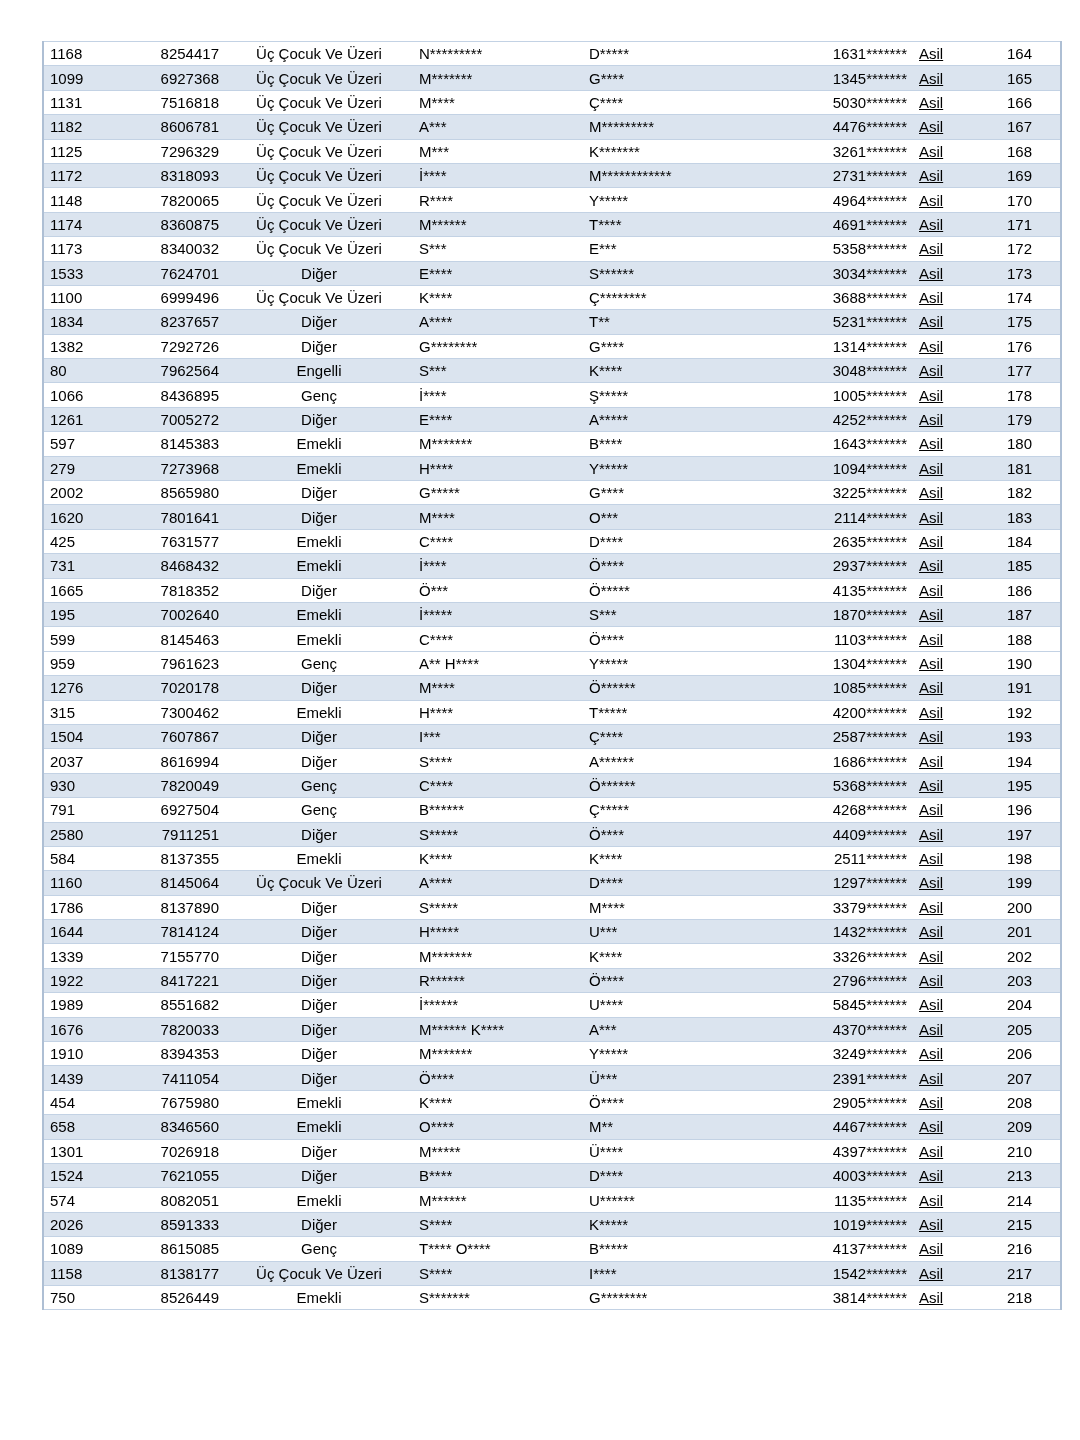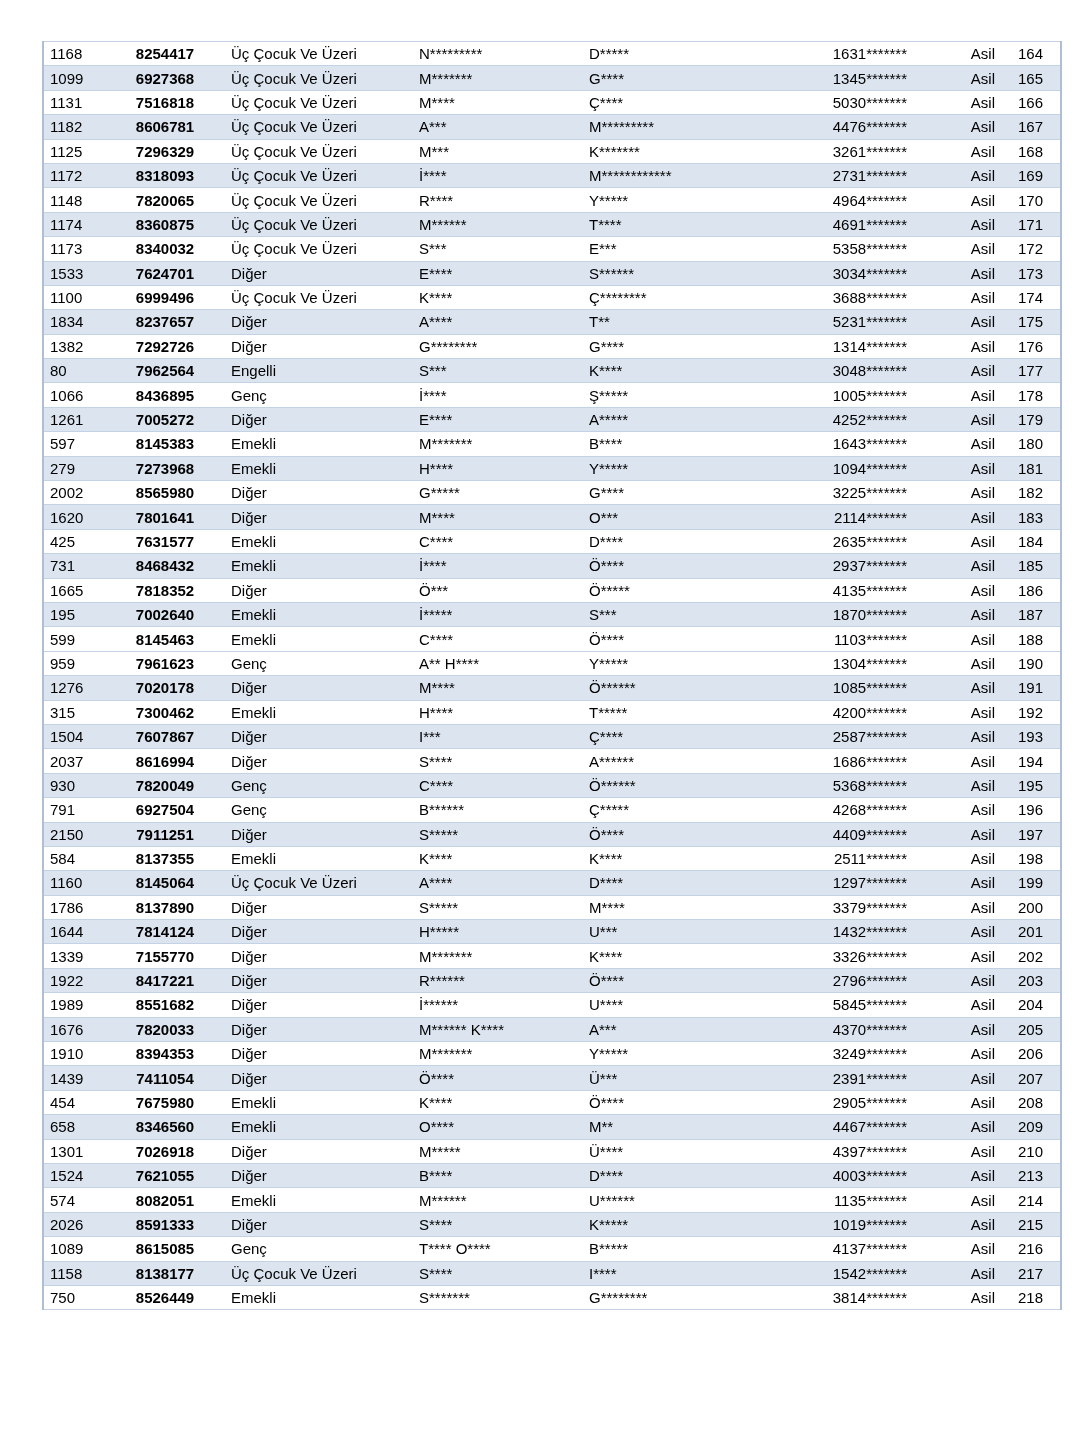--- a/index.html
+++ b/index.html
@@ -54,27 +54,27 @@
   col.c-kod    { width: 62px; }
   col.c-sicil  { width: 120px; }
   col.c-tur    { width: 188px; }
   col.c-ad     { width: 170px; }
   col.c-soyad  { width: 180px; }
   col.c-tc     { width: 150px; }
   col.c-durum  { width: 88px; }
   col.c-sira   { width: 60px; }
 
   td.kod    { text-align: left; padding-left: 8px; }
-  td.sicil  { text-align: center; padding-left: 8px; font-weight: bold; }
-  td.tur    { text-align: left; padding-left: 6px; }
+  td.sicil  { text-align: right; padding-left: 8px; }
+  td.tur    { text-align: center; padding-left: 6px; }
   td.ad     { text-align: left; padding-left: 4px; }
   td.soyad  { text-align: left; padding-left: 4px; }
   td.tc     { text-align: right; padding-left: 4px; }
-  td.durum  { text-align: right; padding-left: 4px; }
-  td.sira   { text-align: center; padding-right: 10px; }
+  td.durum  { text-align: left; padding-left: 4px; text-decoration: underline; }
+  td.sira   { text-align: left; padding-right: 10px; }
 </style>
 </head>
 <body>
 
 <div id="sheet">
   <table class="grid">
     <colgroup>
       <col class="c-kod">
       <col class="c-sicil">
       <col class="c-tur">
@@ -399,21 +399,21 @@
           <td class="kod">791</td>
           <td class="sicil">6927504</td>
           <td class="tur">Genç</td>
           <td class="ad">B******</td>
           <td class="soyad">Ç*****</td>
           <td class="tc">4268*******</td>
           <td class="durum">Asil</td>
           <td class="sira">196</td>
         </tr>
         <tr class="band-b">
-          <td class="kod">2150</td>
+          <td class="kod">2580</td>
           <td class="sicil">7911251</td>
           <td class="tur">Diğer</td>
           <td class="ad">S*****</td>
           <td class="soyad">Ö****</td>
           <td class="tc">4409*******</td>
           <td class="durum">Asil</td>
           <td class="sira">197</td>
         </tr>
         <tr class="band-a">
           <td class="kod">584</td>

